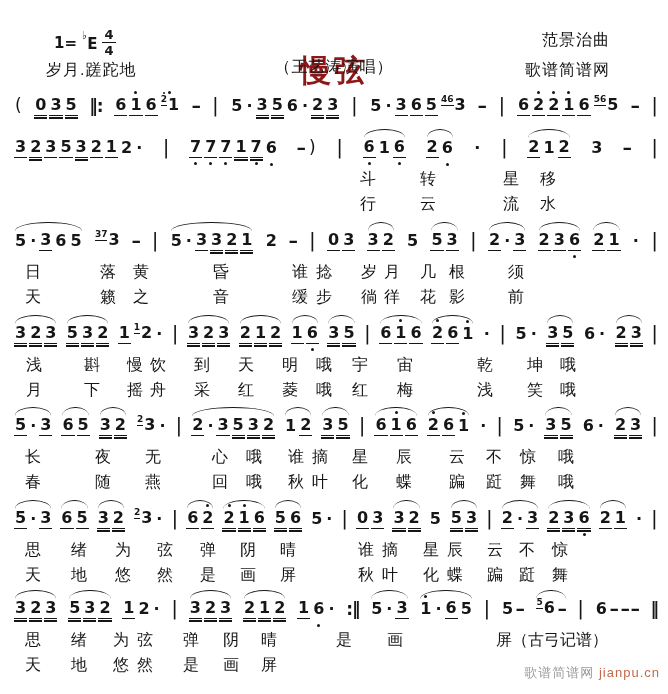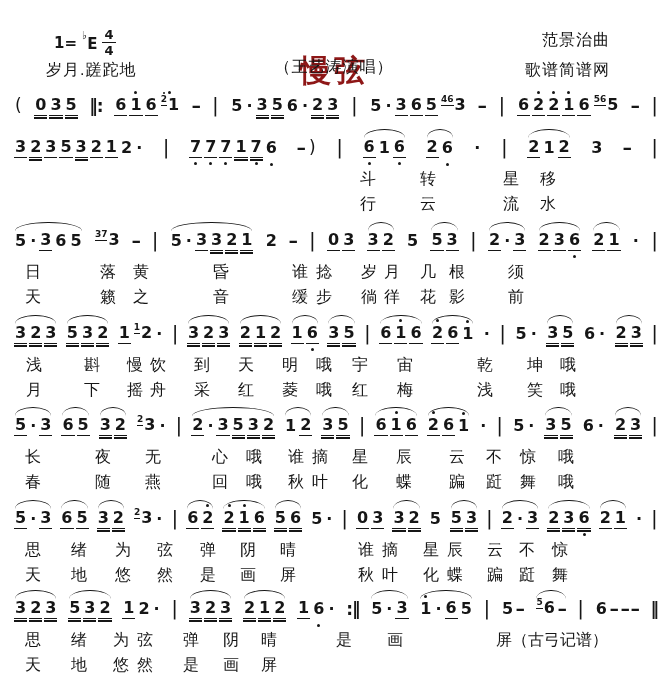--- a/index.html
+++ b/index.html
@@ -696,14 +696,17 @@
       <div class="syl" style="left: 512px; top: 631px;">（古弓记谱）</div>
       <div class="syl" style="left: 25px; top: 656px;">天</div>
       <div class="syl" style="left: 71px; top: 656px;">地</div>
       <div class="syl" style="left: 113px; top: 656px;">悠</div>
       <div class="syl" style="left: 137px; top: 656px;">然</div>
       <div class="syl" style="left: 183px; top: 656px;">是</div>
       <div class="syl" style="left: 223px; top: 656px;">画</div>
       <div class="syl" style="left: 261px; top: 656px;">屏</div>
     </div>
 
+  <div class="watermark">
+    <span class="site" style="color: rgb(154, 154, 154);">歌谱简谱网 </span><span class="domain" style="color: rgb(192, 106, 76);">jianpu.cn</span>
+  </div>
 
 </div>
 
 </body></html>

